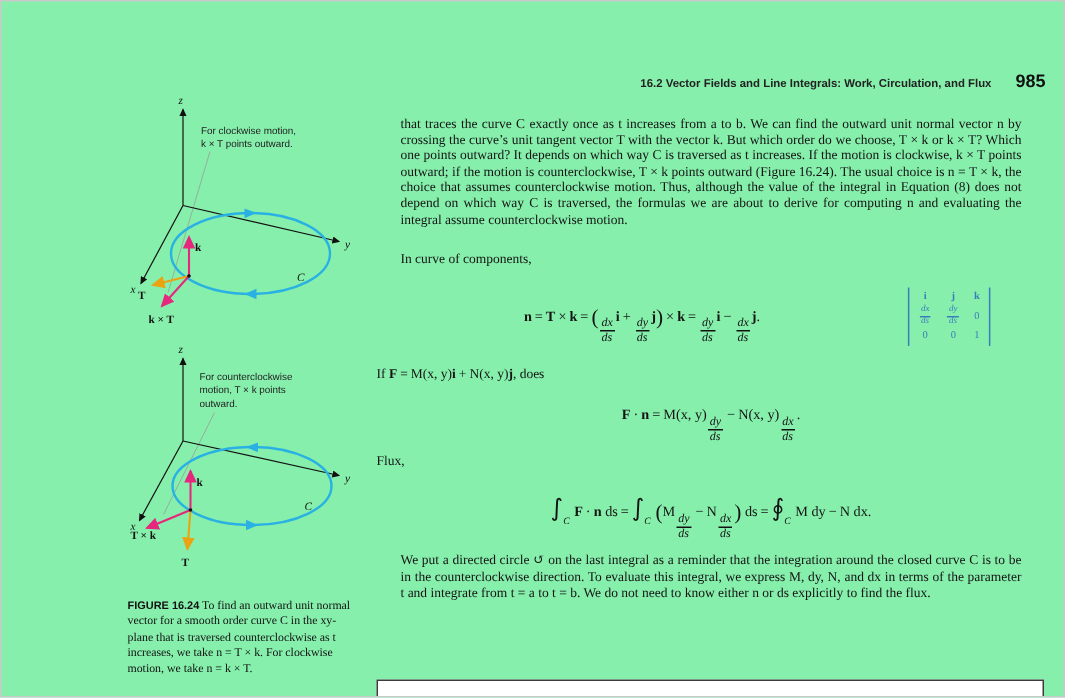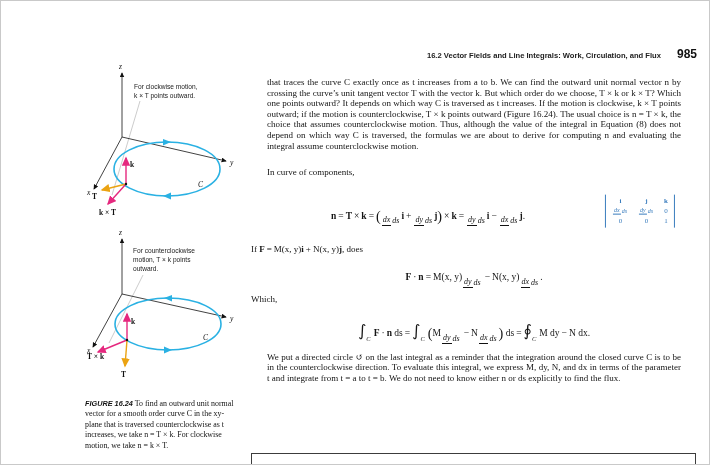--- a/index.html
+++ b/index.html
@@ -1,56 +1,56 @@
 <!DOCTYPE html>
 <html><head>
 <meta charset="utf-8">
 <style>
   * { margin:0; padding:0; box-sizing:border-box; }
   html,body { width:710px; height:465px; background:#ededed; }
   .page {
-    position:relative; width:710px; height:465px; background:#ffffff;
+    position:relative; width:710px; height:465px; background:#86efac;
     border:1px solid #c9c9c9; overflow:hidden;
     font-family:"Liberation Serif","DejaVu Serif",serif; color:#141414;
   }
   
   .header { position:absolute; top:46px; left:248px; width:448px;
     display:flex; justify-content:flex-end; align-items:baseline; gap:16px;
     font-family:"Liberation Sans","DejaVu Sans",sans-serif; }
   .header-title { font-size:7.6px; font-weight:bold; color:#222; }
   .header-page  { font-size:12px; font-weight:bold; color:#111;text-align:center; }
 
   
   .fig1 { position:absolute; left:84px; top:56px; }
   .fig2 { position:absolute; left:84px; top:226px; }
   svg .note { font-family:"Liberation Sans","DejaVu Sans",sans-serif; font-size:6.6px; fill:#222; }
   svg .ax  { font-style:italic; font-size:7.5px; font-family:"Liberation Serif",serif; fill:#111; }
   svg .vl  { font-weight:bold; font-size:7.5px; font-family:"Liberation Serif",serif; fill:#111; }
   .caption { position:absolute; left:84px; top:398px; width:154px;
     font-size:7.9px; line-height:1.32; color:#111; }
-  .caption b { font-family:"Liberation Sans","DejaVu Sans",sans-serif; font-size:7.3px;font-style:italic; }
+  .caption b { font-family:"Liberation Sans","DejaVu Sans",sans-serif; font-size:7.3px; }
 
   
   .bodycol { position:absolute; left:250px; top:60px; width:446px;
     font-size:9px; line-height:1.18; text-align:justify; }
   .para { margin:16px; }
   .intro { text-indent:16px; margin-top:3px; text-align:left; }
   .stmt  { margin-top:4px; text-align:left; }
   .p2 { margin-top:8px; }
 
   
   .eq-row { position:relative; display:flex; align-items:center; justify-content:center;
     margin:6px 0; min-height:24px; text-align:left; }
   .eq-row.with-det { padding-right:92px; min-height:54px; }
   .eq { font-size:9.5px; white-space:nowrap;
     font-family:"Liberation Serif","DejaVu Serif","DejaVu Sans",serif;margin-top:12px; }
   .vec { font-weight:bold; font-style:normal; }
   .it  { }
   .op  { margin:0 2px; }
-  .frac { display:inline-flex; flex-direction:row; align-items:flex-end;
+  .frac { display:inline-flex; flex-direction:column; align-items:flex-start;
     vertical-align:-40%; line-height:1.1; font-size:8px; margin:0 1px; }
   .frac .fn { font-style:italic; padding:0 1px; border-bottom:0.8px solid #111; }
   .frac .fd { font-style:italic; padding:0 1px; }
   .bigp { font-size:150%; vertical-align:-12%; }
   .int  { display:inline-block; white-space:nowrap; margin-right:2px; }
   .isign { font-size:16px; font-family:"DejaVu Sans","DejaVu Serif",sans-serif; }
   .isub  { font-size:6.5px; font-style:italic; position:relative; top:5px; margin-right:1px; }
 
   
   .det { position:absolute; right:92px; top:50%; transform:translate(100%,-50%);
@@ -191,21 +191,21 @@
     <div class="eq-row">
       <span class="eq"><b class="vec">F</b><span class="op">·</span><b class="vec">n</b><span class="op">=</span><span class="it">M(x, y)</span><span class="frac">
             <span class="fn">dy</span>
             <span class="fd">ds</span>
           </span><span class="op">−</span><span class="it">N(x, y)</span><span class="frac">
             <span class="fn">dx</span>
             <span class="fd">ds</span>
           </span><span>.</span></span>
     </div>
 
-    <p class="stmt">Which,</p>
+    <p class="stmt">Flux,</p>
 
     <div class="eq-row">
       <span class="eq"><span class="int"><span class="isign">∫</span><span class="isub">C</span></span><b class="vec">F</b><span class="op">·</span><b class="vec">n</b>&nbsp;<span class="it">ds</span><span class="op">=</span><span class="int"><span class="isign">∫</span><span class="isub">C</span></span><span class="bigp">(</span><span class="it">M</span><span class="frac">
             <span class="fn">dy</span>
             <span class="fd">ds</span>
           </span><span class="op">−</span><span class="it">N</span><span class="frac">
             <span class="fn">dx</span>
             <span class="fd">ds</span>
           </span><span class="bigp">)</span>&nbsp;<span class="it">ds</span><span class="op">=</span><span class="int"><span class="isign">∮</span><span class="isub">C</span></span><span class="it">M dy</span><span class="op">−</span><span class="it">N dx</span><span>.</span></span>
     </div>

